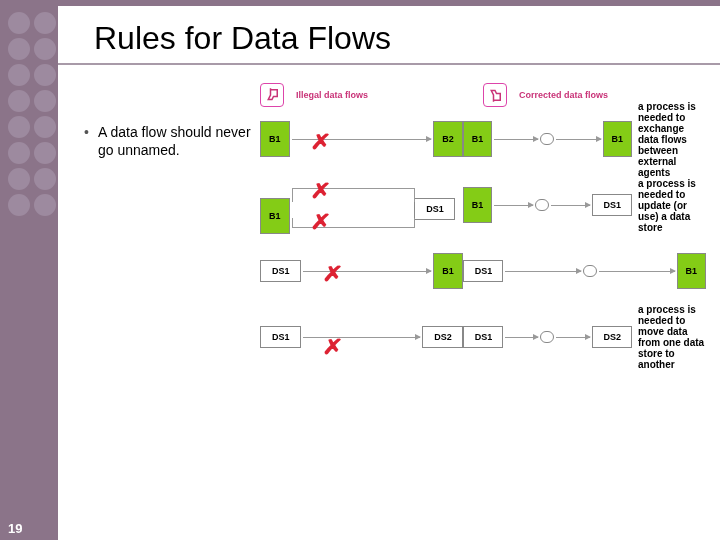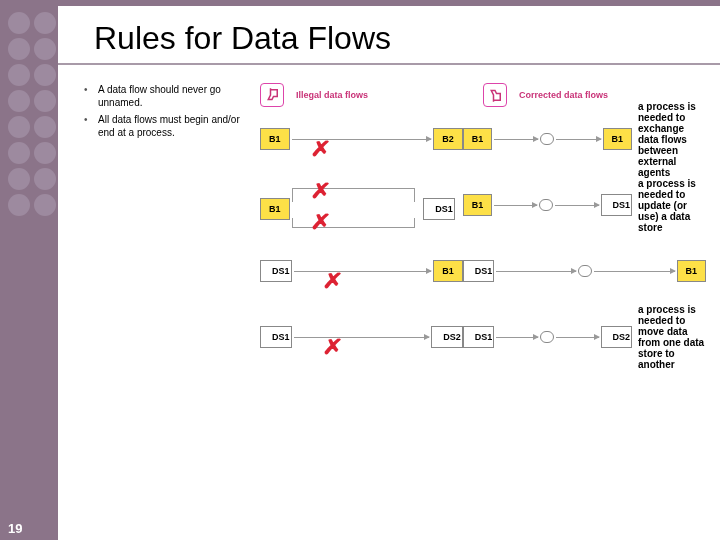--- a/index.html
+++ b/index.html
@@ -3,36 +3,36 @@
 <meta charset="utf-8">
 <style>
   * { box-sizing: border-box; margin: 0; padding: 0; }
   body { width: 720px; height: 540px; background: #8b7489; font-family: Arial, sans-serif; position: relative; overflow: hidden; }
   .dots { position: absolute; left: 8px; top: 12px; }
   .dot { width: 22px; height: 22px; border-radius: 50%; background: #9d8a9f; margin-bottom: 4px; }
   .dots .row { display: flex; gap: 4px; }
   .content { position: absolute; left: 58px; top: 6px; right: 0; bottom: 0; background: #fff; }
   .title { font-size: 32px; font-weight: normal; padding: 14px 36px 6px; border-bottom: 2px solid #a89aa8; background: #fff; }
   .body { display: flex; padding: 18px 14px 0 24px; gap: 8px; }
-  .text-col { width: 170px; font-size: 10px; line-height: 1.3; }
+  .text-col { width: 170px; font-size: 14px; line-height: 1.3; margin-top: 40px; }
   .text-col ul { list-style: none; }
   .text-col li { position: relative; padding-left: 16px; margin-bottom: 4px; }
   .text-col li::before { content: "•"; position: absolute; left: 2px; color: #555; }
   .diagram { flex: 1; font-size: 9px; }
   .diag-headers { display: flex; margin-bottom: 6px; }
   .hcol { flex: 1; display: flex; align-items: center; gap: 12px; font-weight: bold; color: #c93378; }
   .hcol.right { color: #c93378; justify-content: flex-start; }
   .thumb { width: 24px; height: 24px; border: 1px solid #d4a; border-radius: 4px; display: flex; align-items: center; justify-content: center; font-size: 14px; }
   .thumb svg { width: 18px; height: 18px; }
   .diag-row { display: flex; align-items: center; margin-bottom: 14px; height: 52px; }
   .diag-left { flex: 1; display: flex; align-items: center; gap: 2px; position: relative; }
   .diag-right { flex: 1.2; display: flex; align-items: center; gap: 2px; }
-  .boxE { border: 1px solid #888; background: #fde047; padding: 5px 8px; font-size: 9px; font-weight: bold; display: flex; align-items: center; }
+  .boxE { border: 1px solid #888; background: #84cc16; padding: 12px 8px; font-size: 9px; font-weight: bold; display: flex; align-items: center; }
   .boxP { border: 1px solid #888; background: #fff; padding: 5px 6px; font-size: 9px; font-weight: bold; border-radius: 9px; display: flex; align-items: center; }
-  .boxD { border: 1px solid #888; background: #fff; padding: 5px 1px 5px 2px; font-size: 9px; font-weight: bold; display: flex; align-items: center; }
+  .boxD { border: 1px solid #888; background: #fff; padding: 5px 10px 5px 2px; font-size: 9px; font-weight: bold; display: flex; align-items: center; }
   .boxD::before { content: ""; width: 5px; height: 100%; background: #7c9; margin-right: 4px; display: inline-block; align-self: stretch; margin-top: -5px; margin-bottom: -5px; }
   .arrow { flex: 1; height: 1px; background: #999; position: relative; min-width: 18px; }
   .arrow::after { content: ""; position: absolute; right: -1px; top: -3px; border-left: 6px solid #999; border-top: 3px solid transparent; border-bottom: 3px solid transparent; }
   .cross { position: absolute; color: #d23; font-size: 26px; font-weight: bold; transform: scaleY(0.8); }
   .caption { width: 72px; font-size: 10px; font-weight: bold; line-height: 1.1; padding-left: 4px; }
   .row2-left { position: relative; width: 100%; height: 50px; }
   .slidenum { position: absolute; left: 8px; bottom: 4px; color: #fff; font-size: 13px; font-weight: bold; }
 </style>
 </head>
 <body>
@@ -71,21 +71,20 @@
       <div class="dot"></div>
     </div>
 </div>
 
 <div class="content">
   <h1 class="title">Rules for Data Flows</h1>
   <div class="body">
     <div class="text-col">
       <ul>
         <li>A data flow should never go unnamed.</li>
-        <li>All data flows must begin and/or end at a process.</li>
       </ul>
     </div>
 
     <div class="diagram">
       <div class="diag-headers">
         <div class="hcol">
           <span class="thumb">
             <svg viewBox="0 0 24 24" fill="none" stroke="#c93378" stroke-width="2">
                 <path d="M10 3v9l-3 6h5l2-4h5V5h-9z"></path>
               </svg>

